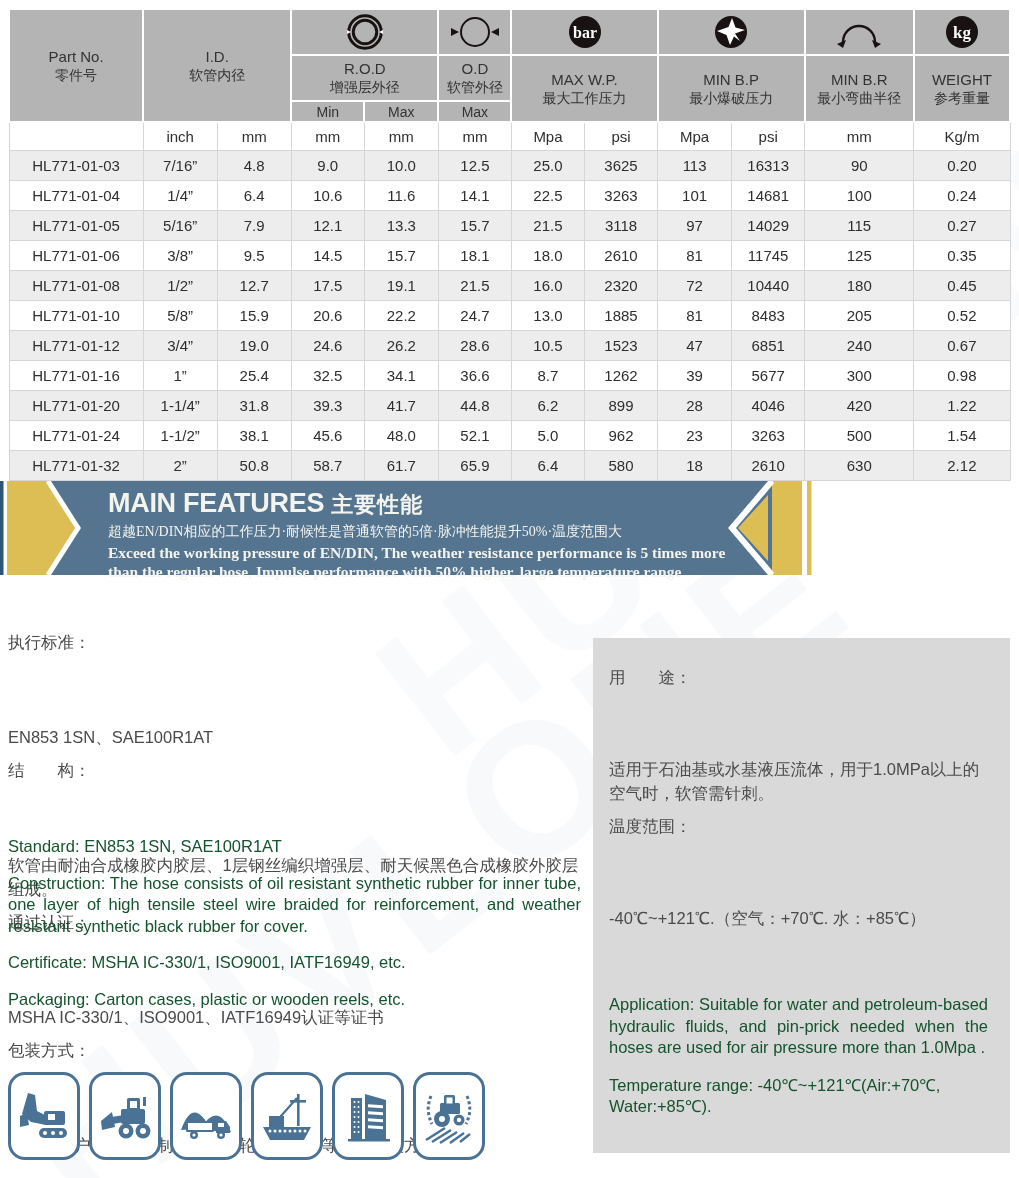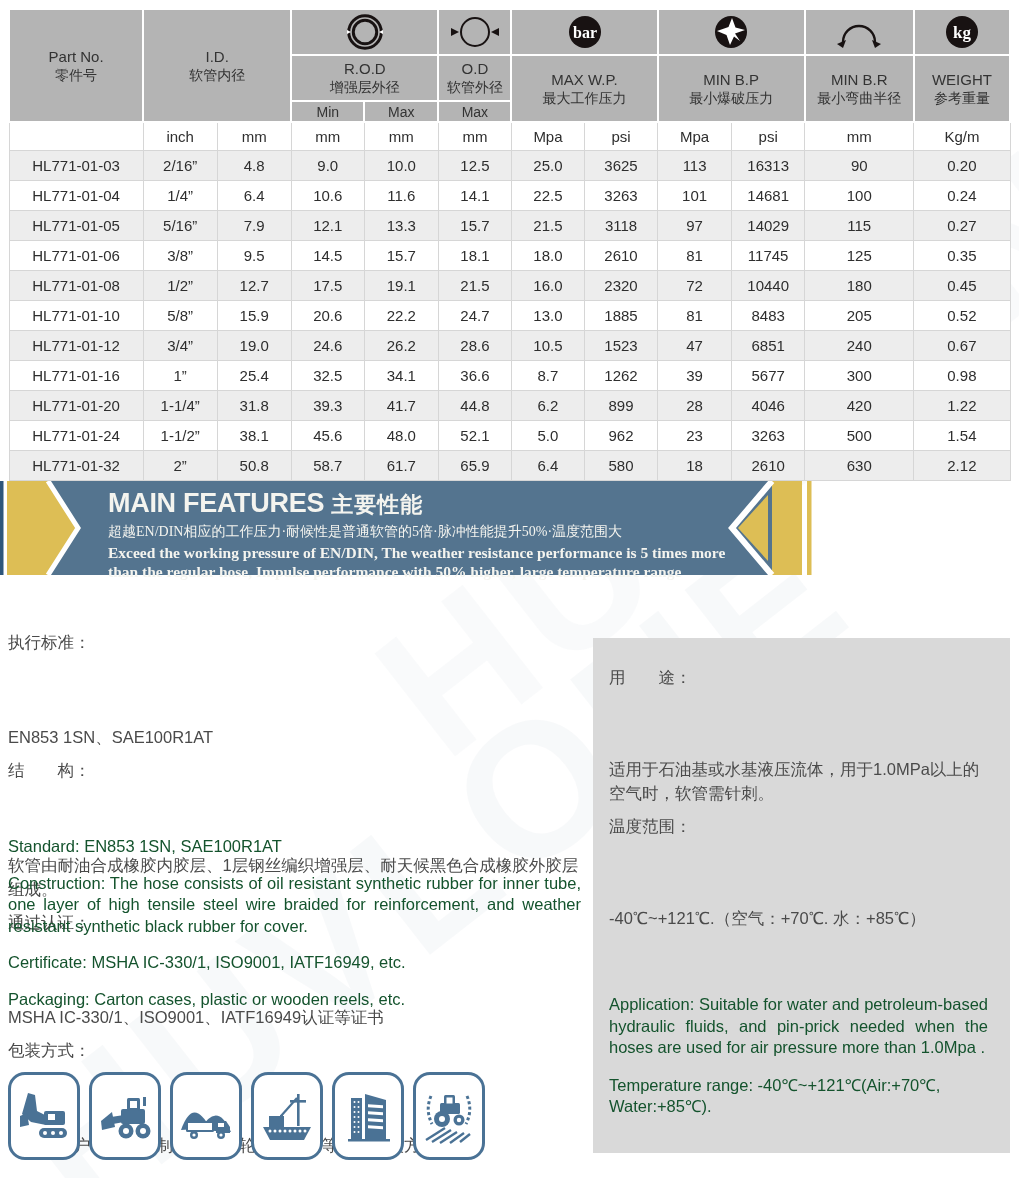--- a/index.html
+++ b/index.html
@@ -185,21 +185,21 @@
           <td>psi</td>
           <td>Mpa</td>
           <td>psi</td>
           <td>mm</td>
           <td>Kg/m</td>
         </tr>
     </thead>
     <tbody>
         <tr>
           <td>HL771-01-03</td>
-          <td>2/16”</td>
+          <td>7/16”</td>
           <td>4.8</td>
           <td>9.0</td>
           <td>10.0</td>
           <td>12.5</td>
           <td>25.0</td>
           <td>3625</td>
           <td>113</td>
           <td>16313</td>
           <td>90</td>
           <td>0.20</td>

